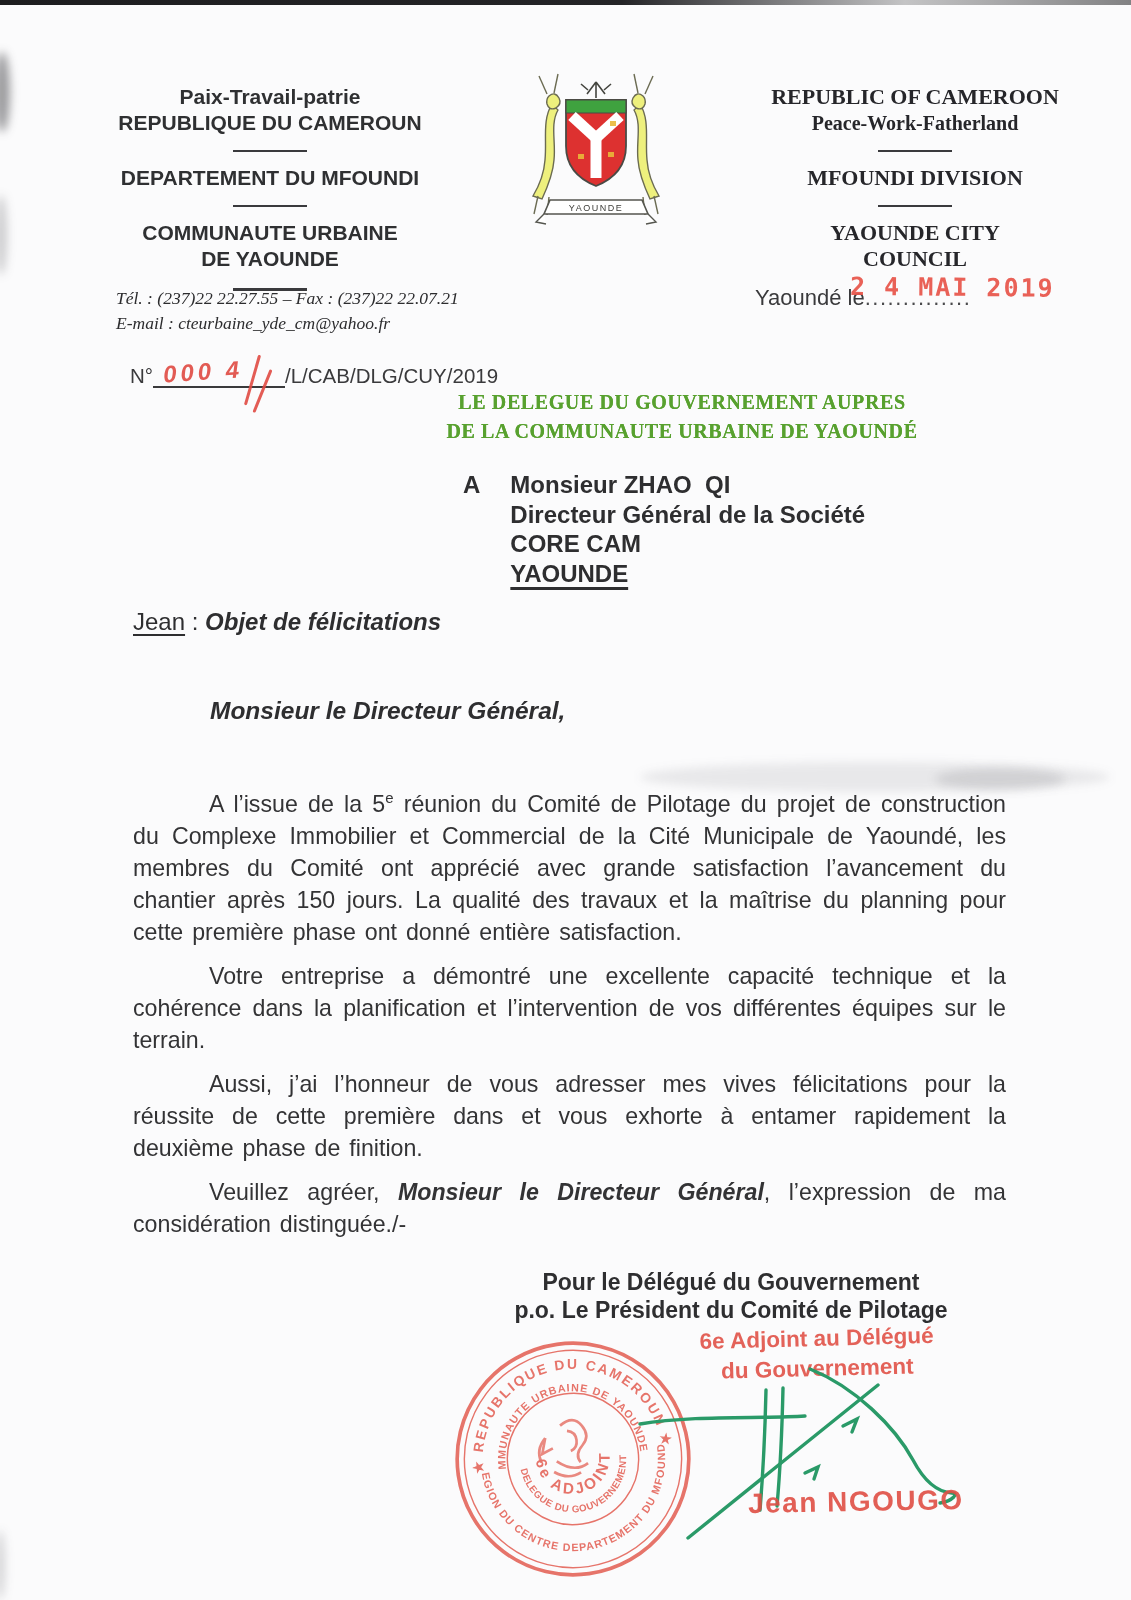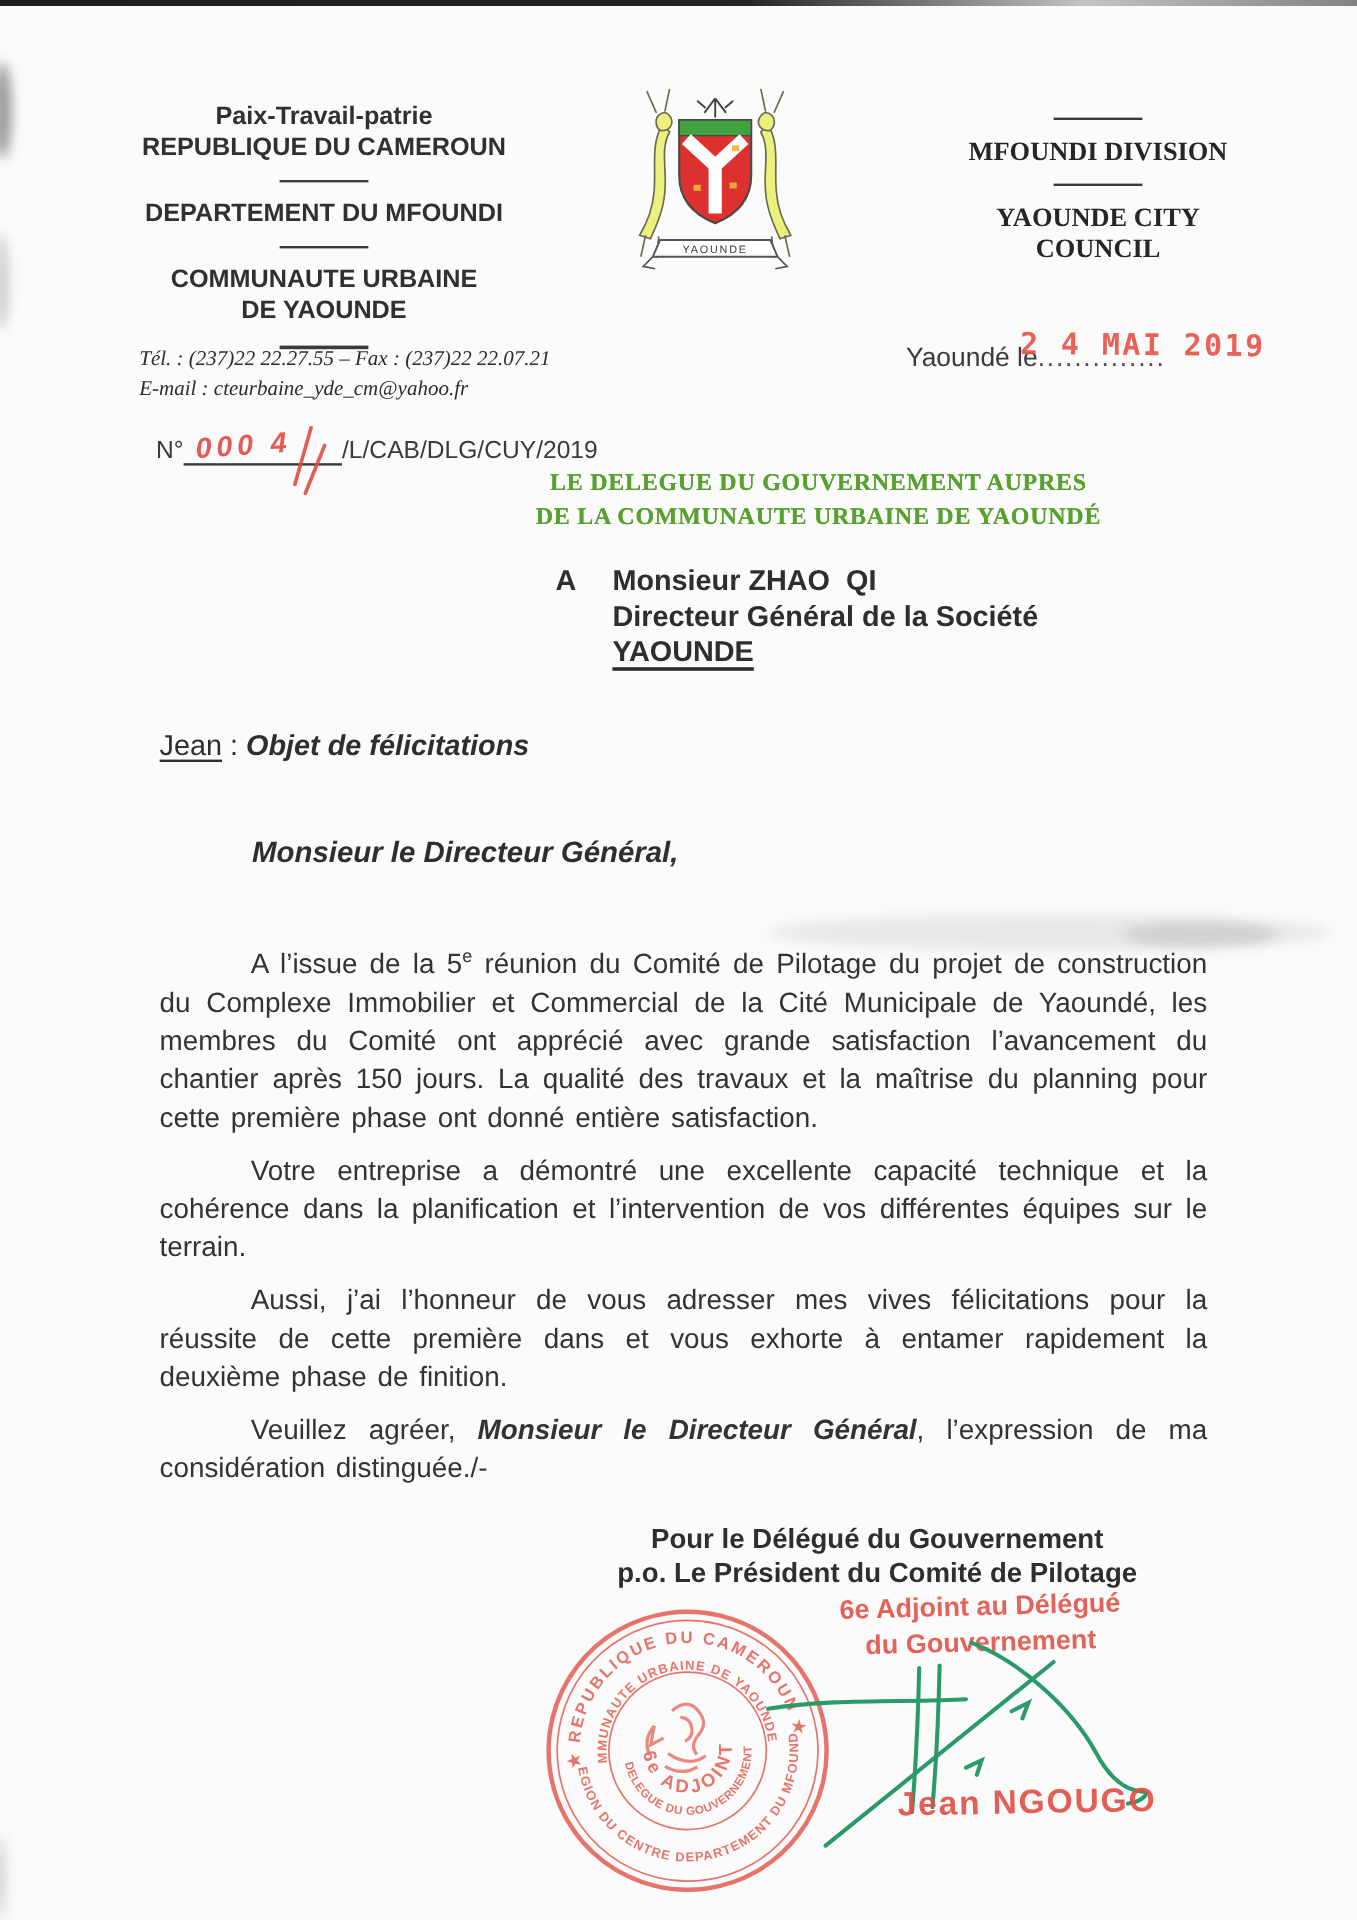--- a/index.html
+++ b/index.html
@@ -145,20 +145,22 @@
 
       <g>
         <path d="M34,136 L126,136 L132,150 L28,150 Z" fill="#ffffff" stroke="#55564f" stroke-width="1.6"></path>
         <path d="M28,150 l-8,8 l10,2 M132,150 l8,8 l-10,2" fill="#ffffff" stroke="#55564f" stroke-width="1.4"></path>
         <text x="80" y="147" text-anchor="middle" font-size="9" letter-spacing="1.5" font-family="Liberation Sans, sans-serif" fill="#3c3c38">YAOUNDE</text>
       </g>
     </svg>
   </div>
 
   <div class="hdr-right">
+    <div>REPUBLIC OF CAMEROON</div>
+    <div style="font-size:20px;">Peace-Work-Fatherland</div>
     <div class="rule"></div>
     <div>MFOUNDI DIVISION</div>
     <div class="rule"></div>
     <div>YAOUNDE CITY</div>
     <div>COUNCIL</div>
   </div>
 
   <div class="dateline">
     <span>Yaoundé le</span><span class="date-dots">..............</span>
     <div class="date-stamp">2 4 MAI 2019</div>
@@ -173,20 +175,21 @@
   <div class="sender-title">
     <div>LE DELEGUE DU GOUVERNEMENT AUPRES</div>
     <div>DE LA COMMUNAUTE URBAINE DE YAOUNDÉ</div>
   </div>
 
   <div class="addressee">
     <div class="addr-to">A</div>
     <div class="addr-lines">
       <div>Monsieur ZHAO  QI</div>
       <div>Directeur Général de la Société</div>
+      <div>CORE CAM</div>
       <div class="addr-underline">YAOUNDE</div>
     </div>
   </div>
 
   <div class="subject">
     <span class="subj-label">Jean</span><span> : </span><span class="subj-value">Objet de félicitations</span>
   </div>
 
   <div class="salutation">Monsieur le Directeur Général,</div>
 

